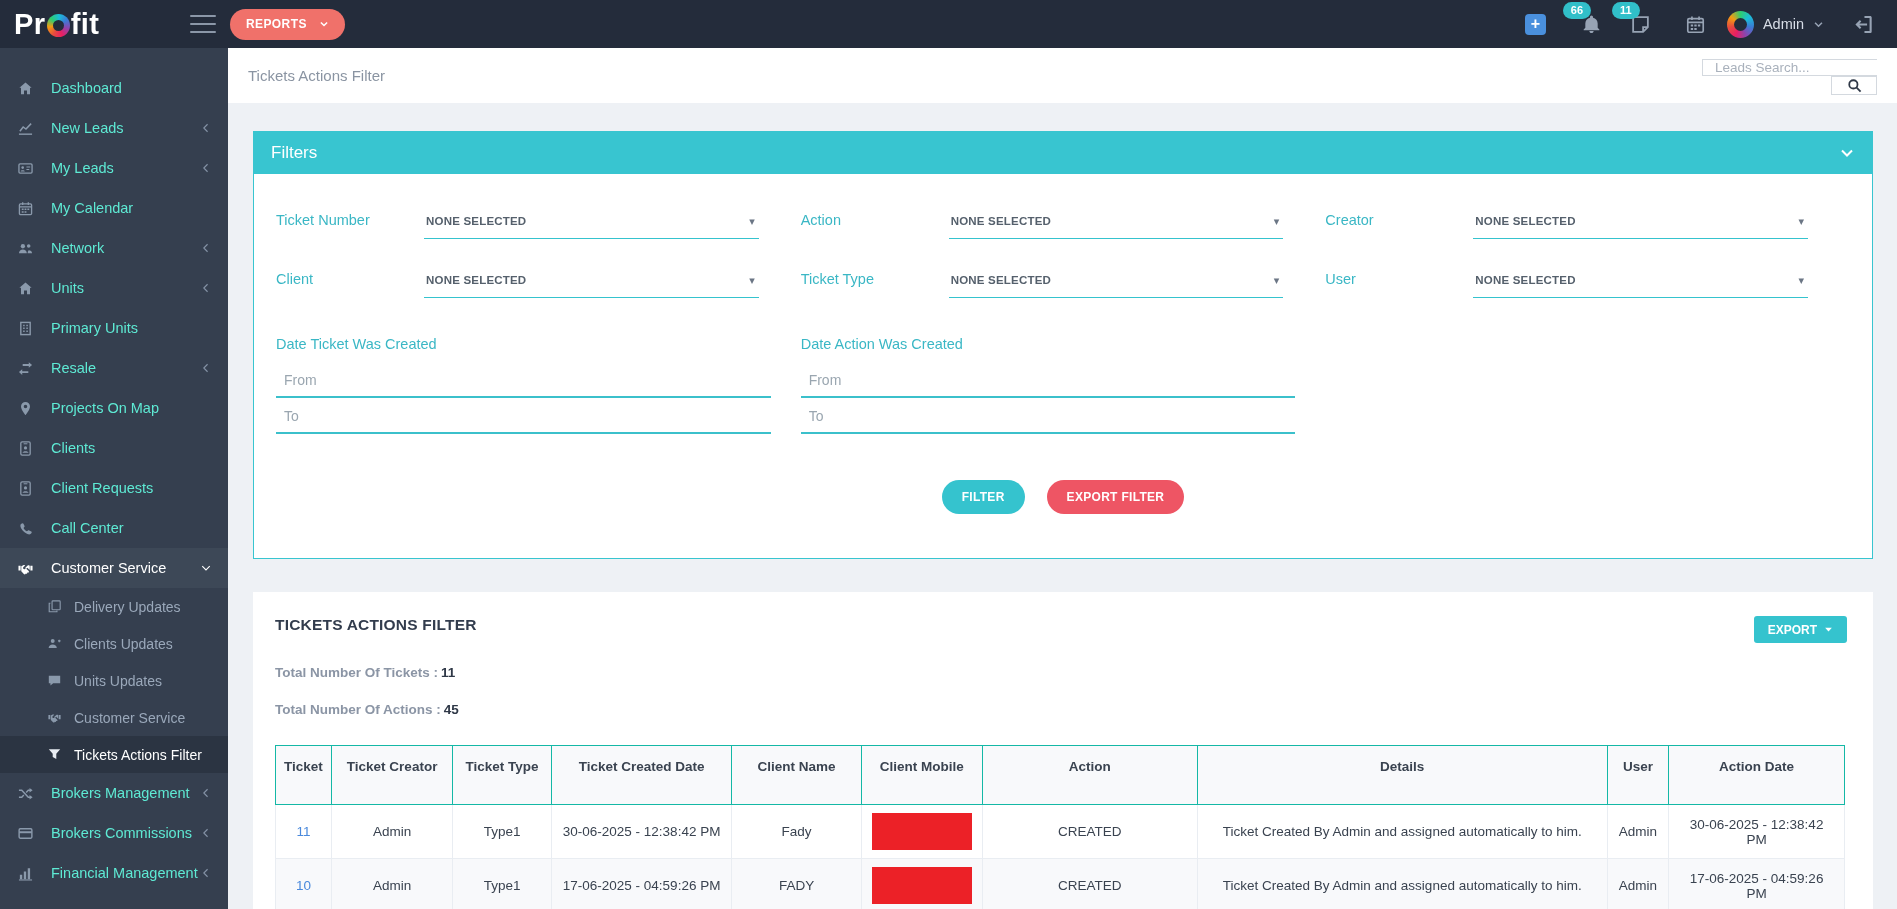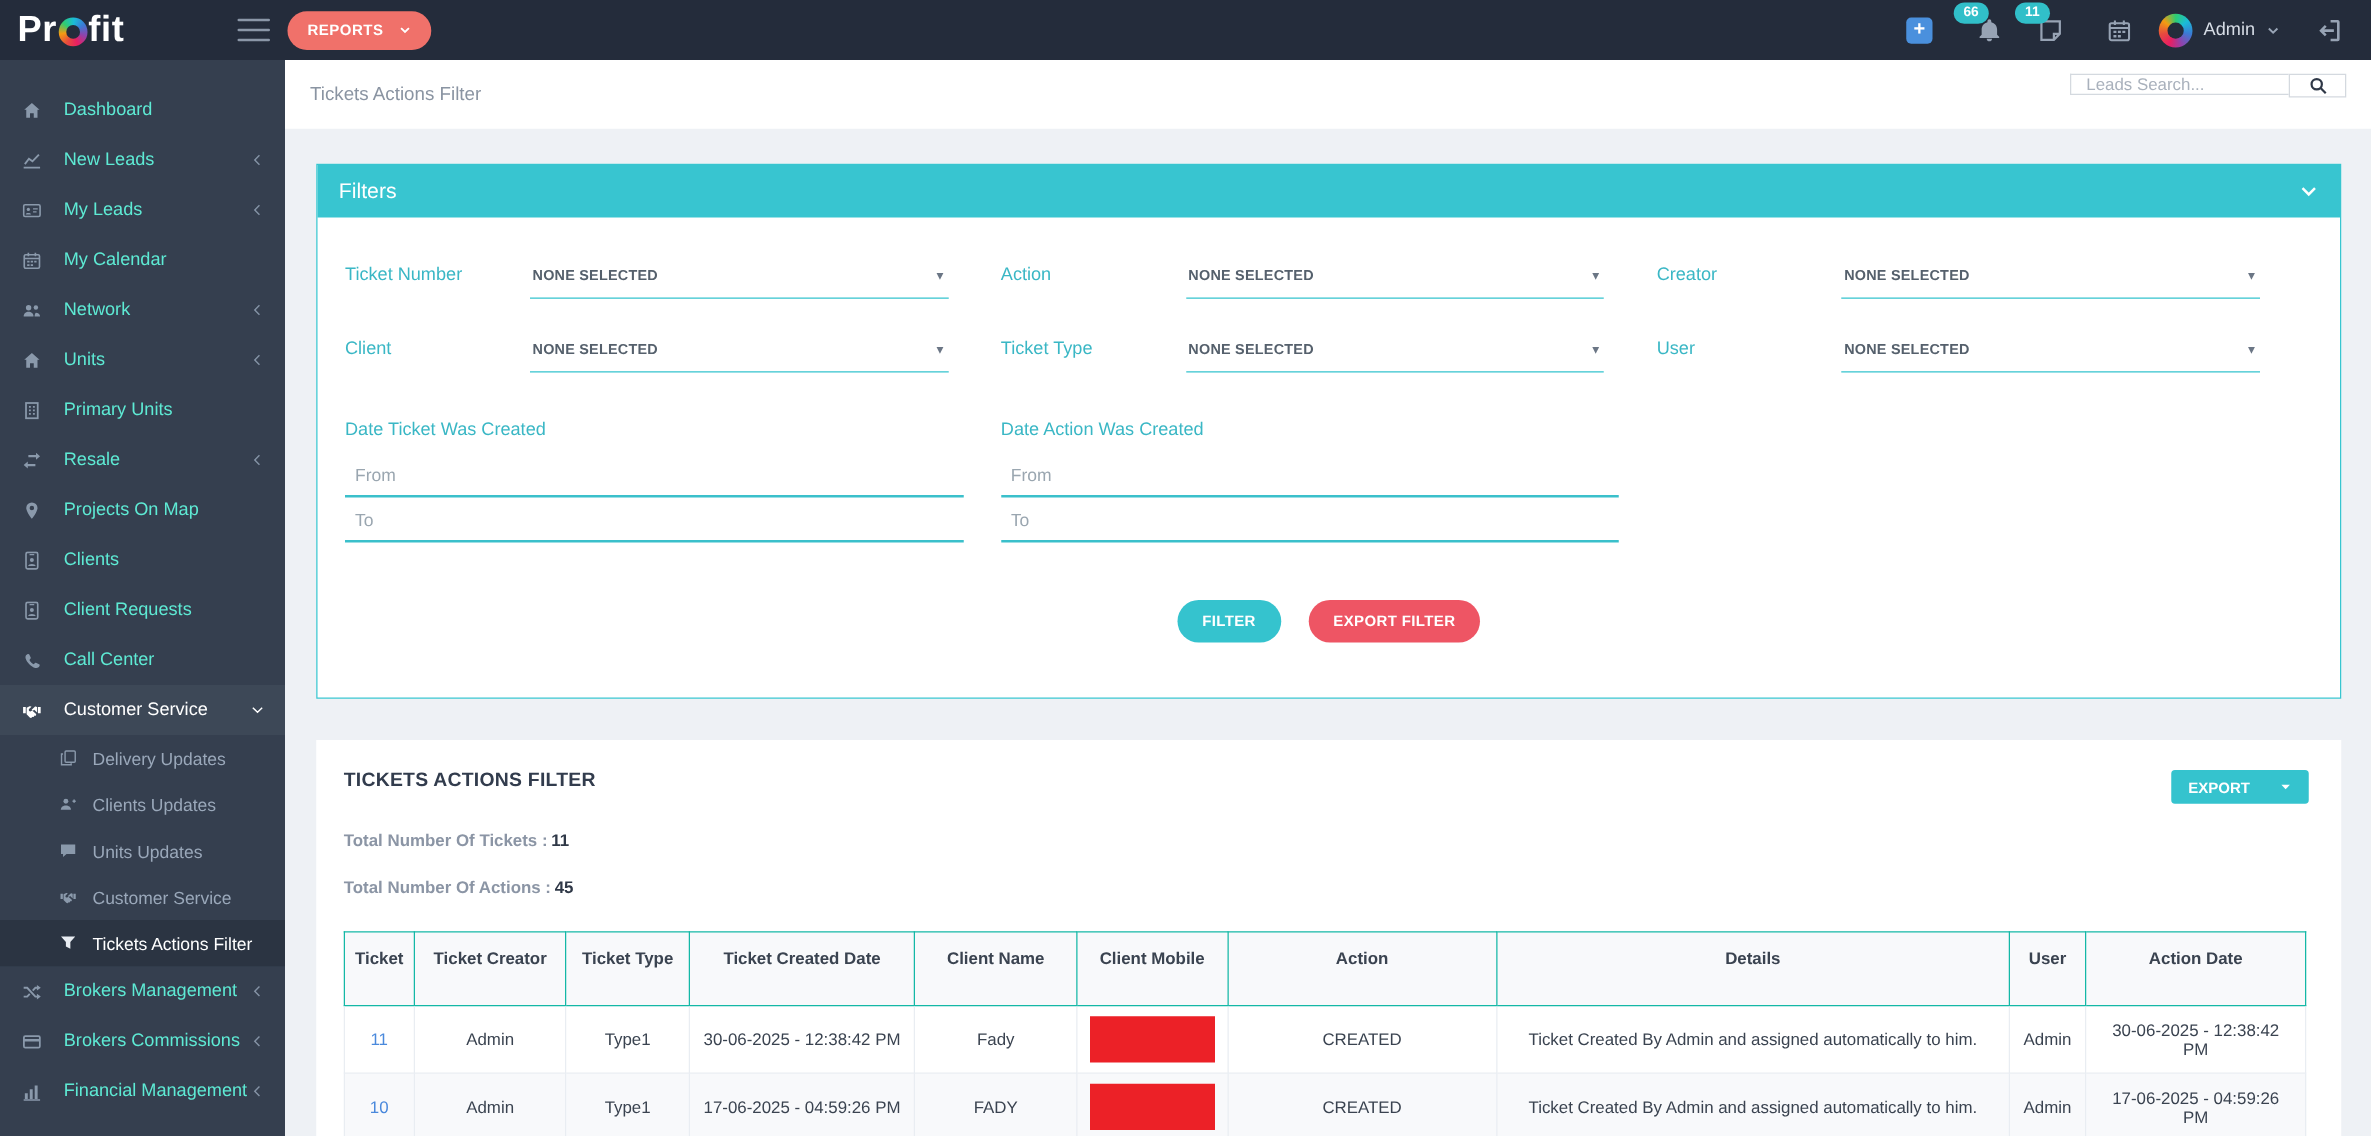--- a/index.html
+++ b/index.html
@@ -44,21 +44,21 @@
   .side-item.sub .s-icon{width:18px;margin-right:8px;}
   .side-item.sub .s-icon svg{width:13px;height:13px;}
   .side-item.active-parent{background:#3d4857;color:#fff;}
   .side-item.active-parent .s-icon,.side-item.active-parent .s-chev{color:#fff;}
   .side-item.active-sub{background:#2b3442;color:#fff;}
   .side-item.active-sub .s-icon{color:#e8ecf2;}
   
   .main{position:absolute;left:228px;top:48px;right:0;bottom:0;overflow:hidden;}
   .titlebar{height:55px;background:#fff;display:flex;align-items:center;justify-content:space-between;padding:0 20px;}
   .page-title{color:#8a94a2;font-size:15px;}
-  .search-group{display:flex;align-items:flex-start;height:34px;}
+  .search-group{display:flex;align-items:flex-end;height:34px;flex-direction:column;}
   .search-input{width:150px;border:1px solid #d4d9df;border-right:none;padding:0 12px;font-size:13.5px;
     color:#555;outline:none;font-family:inherit;}
   .search-input::placeholder{color:#a9b1bc;}
   .search-btn{width:46px;border:1px solid #d4d9df;background:#fff;display:flex;align-items:center;justify-content:center;cursor:pointer;color:#2f3847;}
   .search-btn svg{width:15px;height:15px;}
   .content{padding:28px 24px 0 25px;}
   
   .filter-panel{background:#fff;border:1px solid #38c5d0;}
   .filter-head{background:#38c5d0;color:#fff;height:42px;display:flex;align-items:center;justify-content:space-between;
     padding:0 17px;font-size:17px;cursor:pointer;}
@@ -80,21 +80,21 @@
   .f-actions{display:flex;justify-content:center;gap:22px;margin-top:42px;}
   .btn{border:none;color:#fff;font-weight:700;font-size:12px;letter-spacing:.3px;padding:0 20px;height:34px;
     border-radius:17px;cursor:pointer;font-family:inherit;}
   .btn-filter{background:#35c3ce;}
   .btn-reset{background:#ee5564;}
   
   .report-card{background:#fff;margin-top:33px;padding:24px 12px 60px 22px;position:relative;}
   .report-head{display:flex;align-items:flex-start;justify-content:space-between;}
   .report-title{font-size:15.5px;font-weight:800;color:#323c4d;letter-spacing:.2px;margin:0;}
   .export-btn{background:#35c3ce;color:#fff;border:none;border-radius:3px;height:27px;padding:0 14px;
-    font-weight:700;font-size:12px;display:flex;align-items:center;gap:24px;cursor:pointer;margin-right:14px;}
+    font-weight:700;font-size:12px;display:flex;align-items:center;gap:7px;cursor:pointer;margin-right:14px;}
   .export-btn svg{width:9px;height:9px;}
   .total-line{margin-top:22px;font-size:13.5px;font-weight:700;color:#8b95a5;}
   .total-line .t-val{color:#2f3847;margin-left:3px;}
   table.report{width:99%;border-collapse:collapse;margin-top:28px;}
   table.report th{background:#f8f9fb;border:1px solid #14b8a6;font-size:13.5px;font-weight:700;color:#3a4350;
     padding:13px 8px 30px;vertical-align:top;}
   table.report td{border:1px solid #e9edf2;font-size:13.5px;color:#3a4350;text-align:center;padding:8px 10px;height:48px;box-sizing:border-box;}
   table.report tbody tr:nth-child(even){background:#f8f9fb;}
   .t-link{color:#4a89dc;text-decoration:none;cursor:pointer;}
   .redacted{width:100px;height:37px;background:#ec2127;margin:0 auto;}

